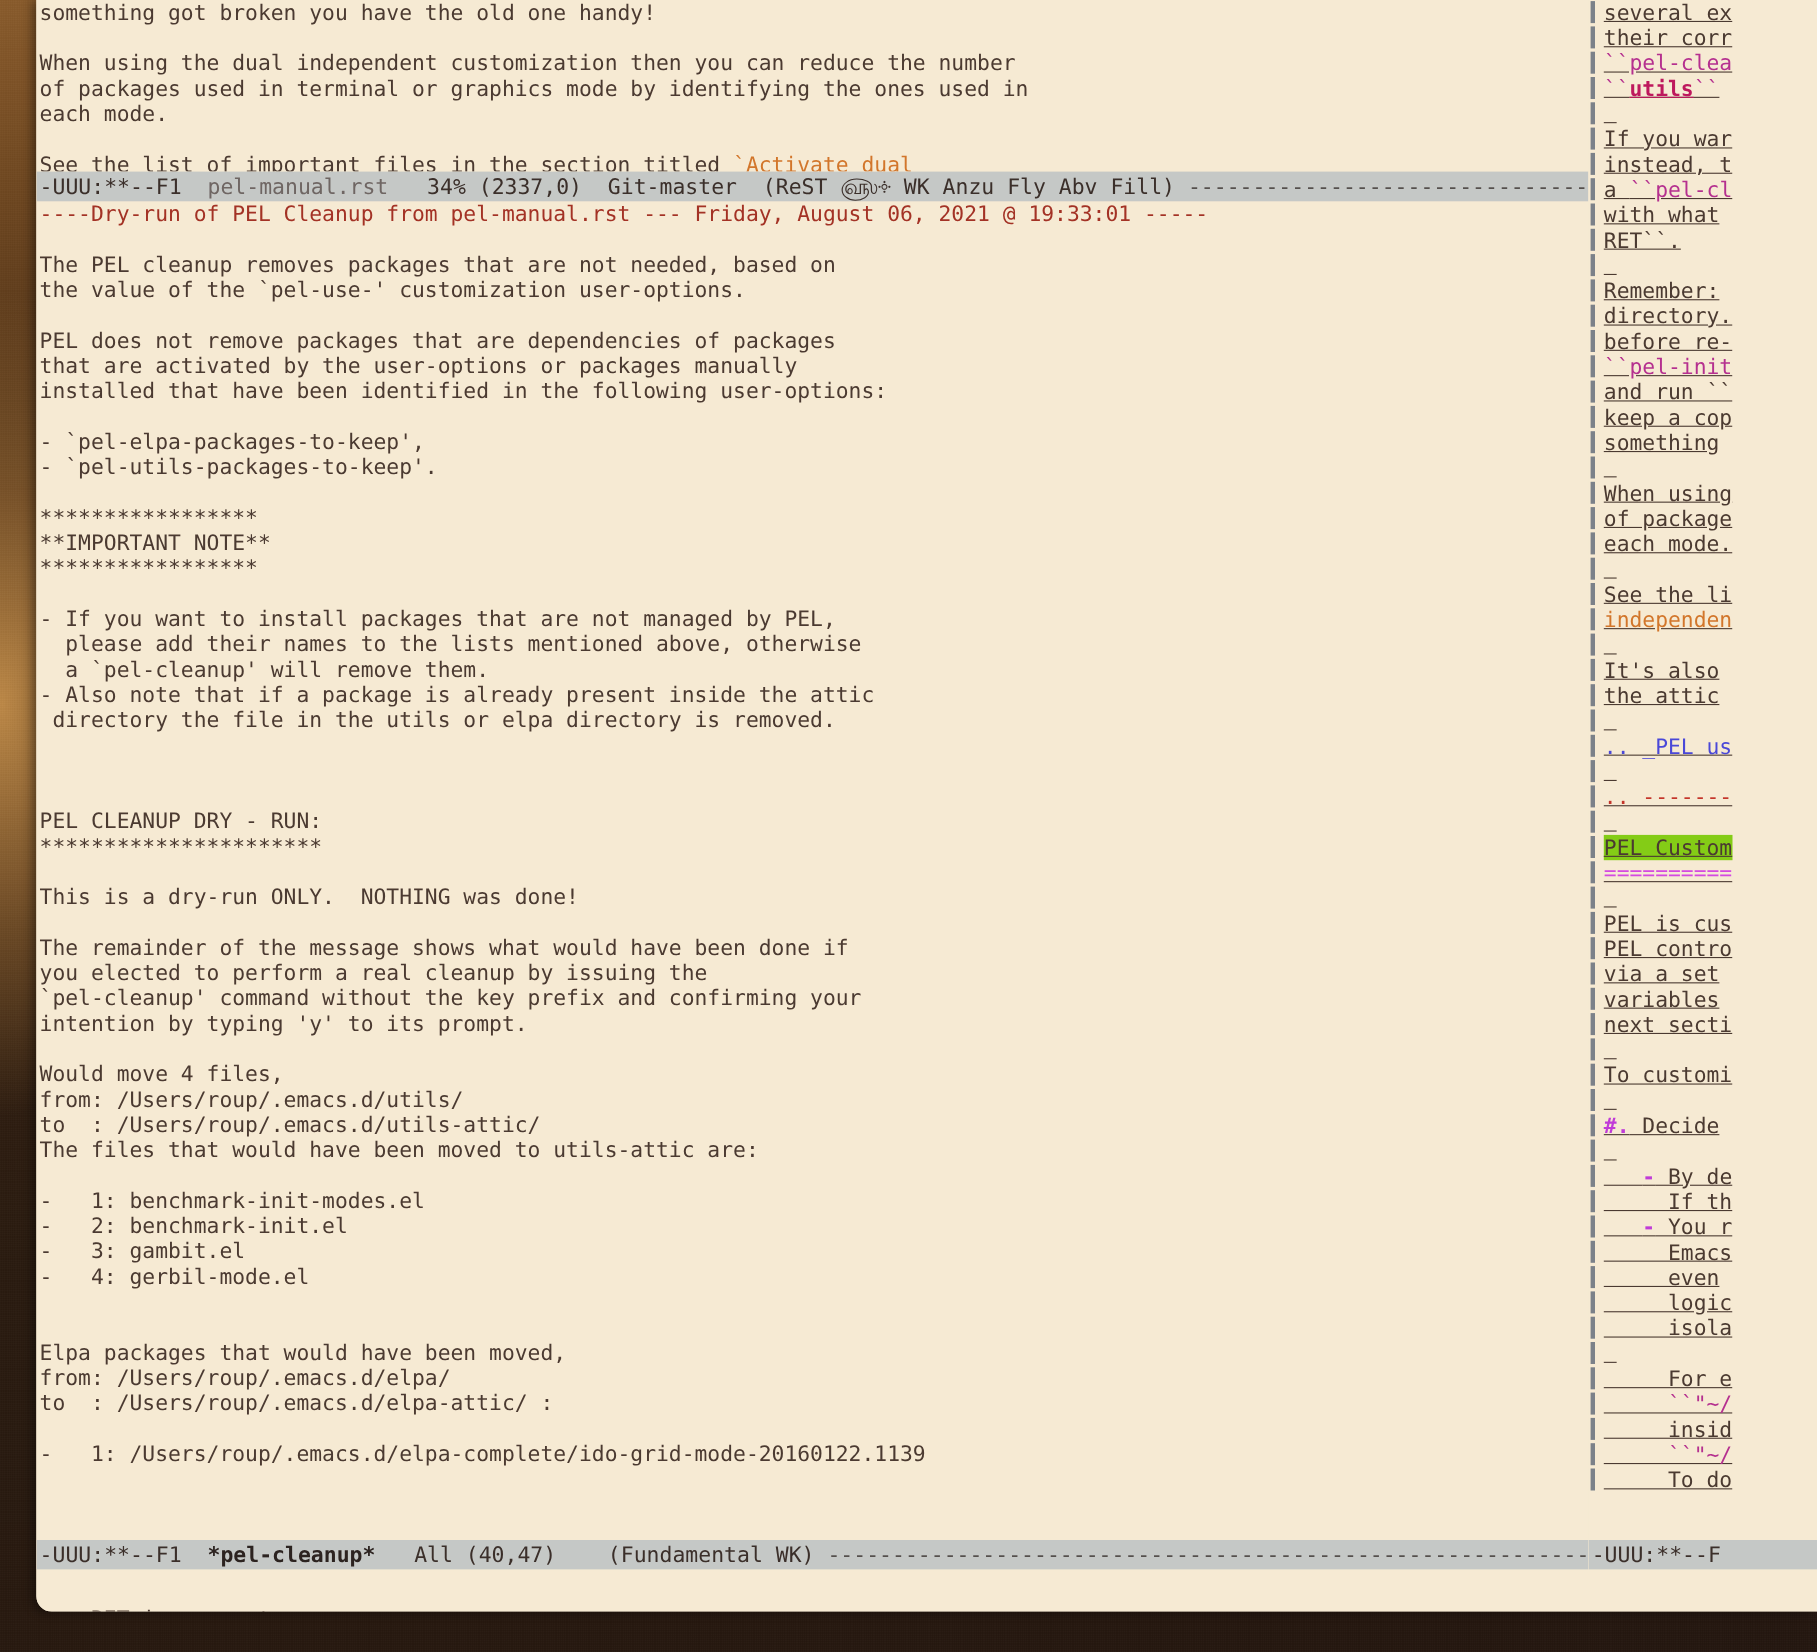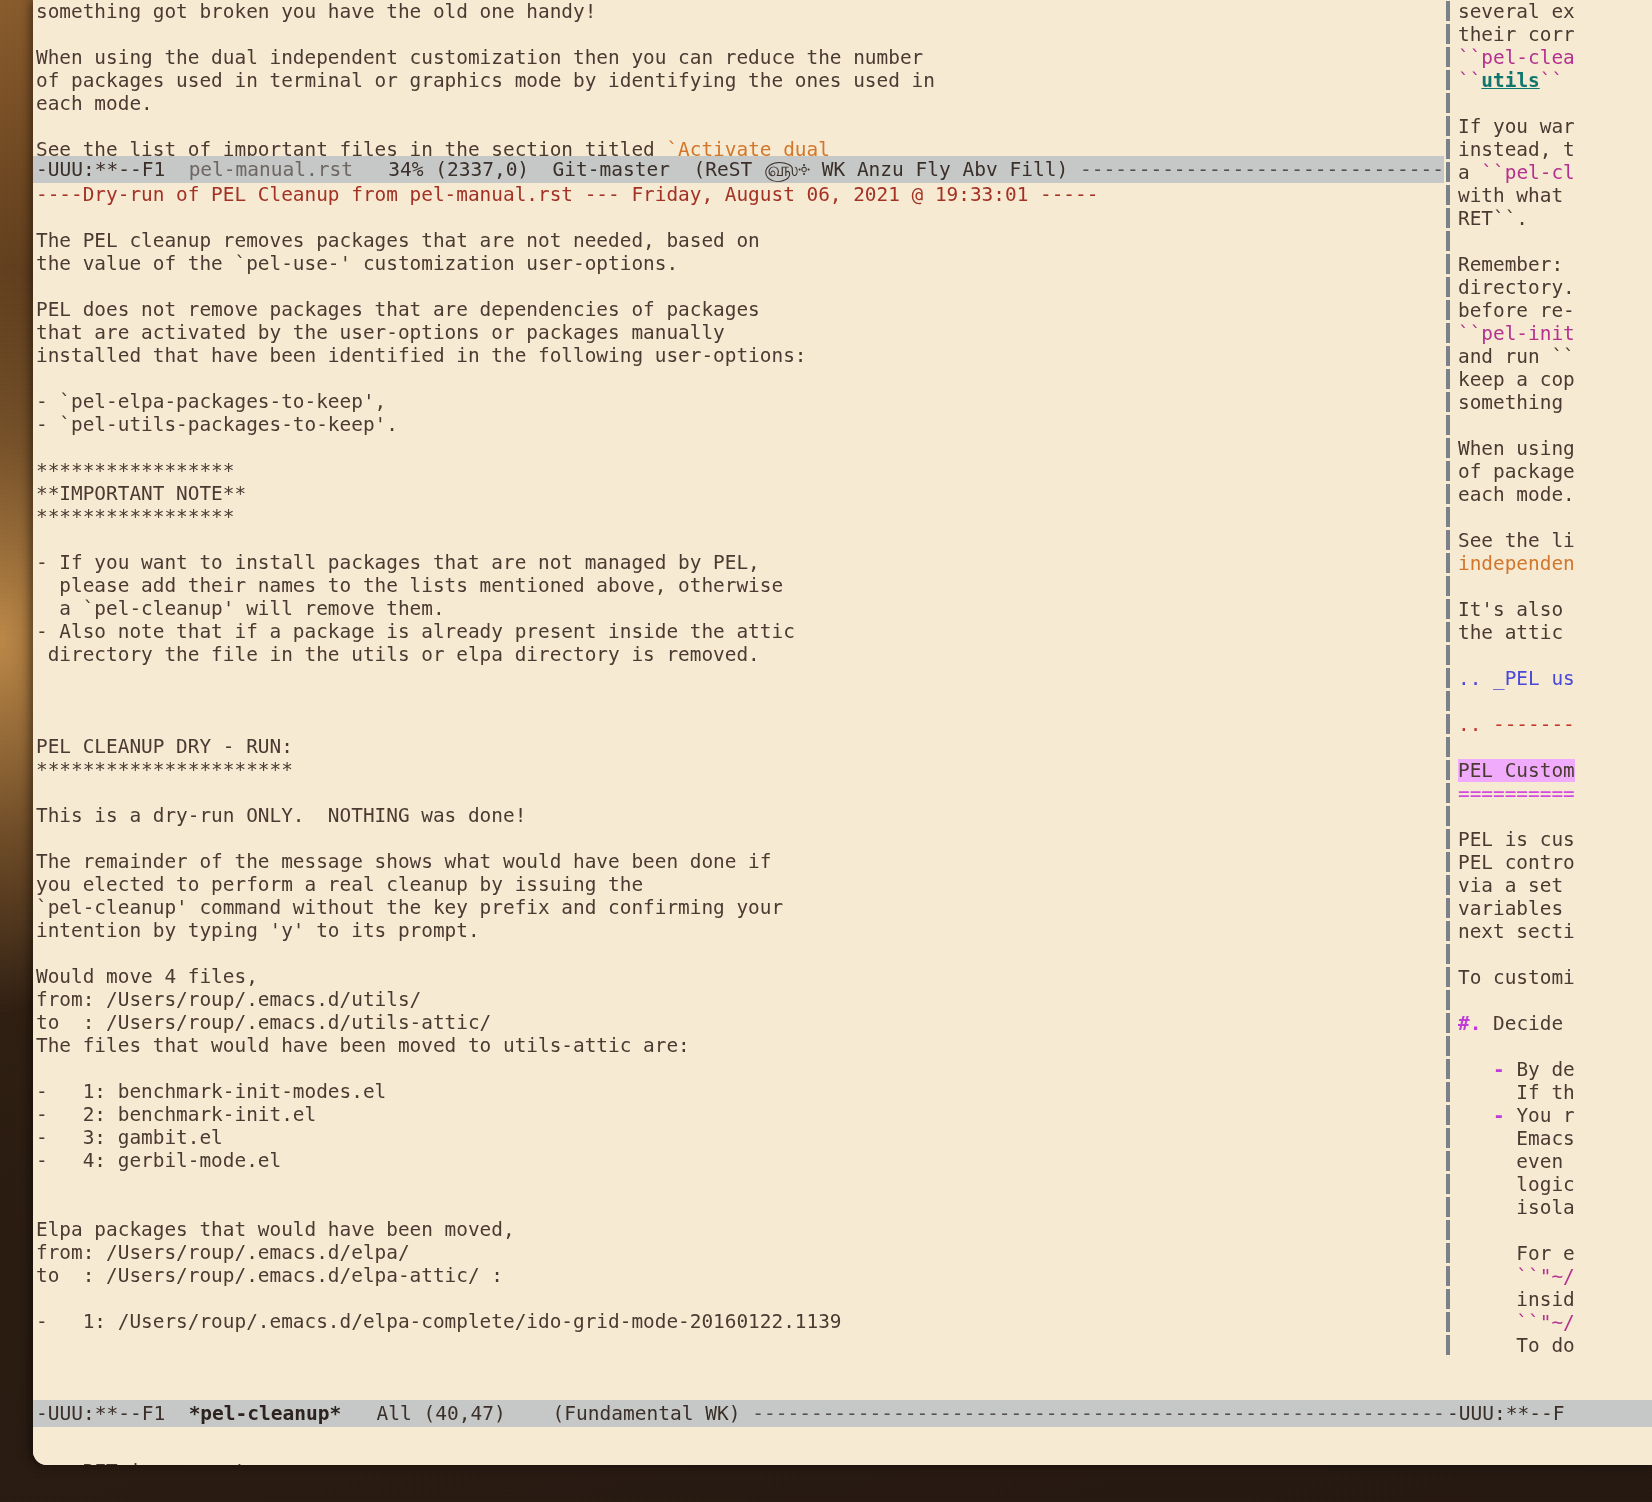--- a/index.html
+++ b/index.html
@@ -95,24 +95,24 @@
     white-space: pre;
     color: #4b3a31;
   }
 
   
   .f-dryrun   { color: #a33225; font-weight: normal; }
   .f-link     { color: #d2762b; text-align: right; }
   .f-literal  { color: #b5308f; }
   .f-target   { color: #4a48d8; }
   .f-comment  { color: #c4352a; }
-  .f-heading  { color: #4b3a31; background: #f0abfc; }
+  .f-heading  { color: #4b3a31; background: #84cc16; }
   .f-adorn    { color: #d44ae0; }
   .f-bullet   { color: #c03bd8; font-weight: bold; }
-  .f-extref   { color: #0f766e; font-weight: bold; text-decoration: underline; }
+  .f-extref   { color: #be185d; font-weight: bold; text-decoration: underline; }
 
   
   .fringe-col {
     position: absolute;
     left: 0; top: 0;
     width: 9px;
     height: 100%;
   }
   .fringe-tick {
     position: absolute;
@@ -125,21 +125,21 @@
   .rtxt {
     position: absolute;
     left: 14px;
     top: 0;
     font-family: "DejaVu Sans Mono", monospace;
     font-size: 19.4px;
     line-height: 23px;
     white-space: pre;
     color: #4b3a31;
   }
-  .rline { height: 23px; }
+  .rline { height: 23px; text-decoration: underline; }
 
   .vert-div {
     position: absolute;
     top: 0; bottom: 0;
     width: 2px;
     background: #8b9096;
   }
 
   
   #echo {

